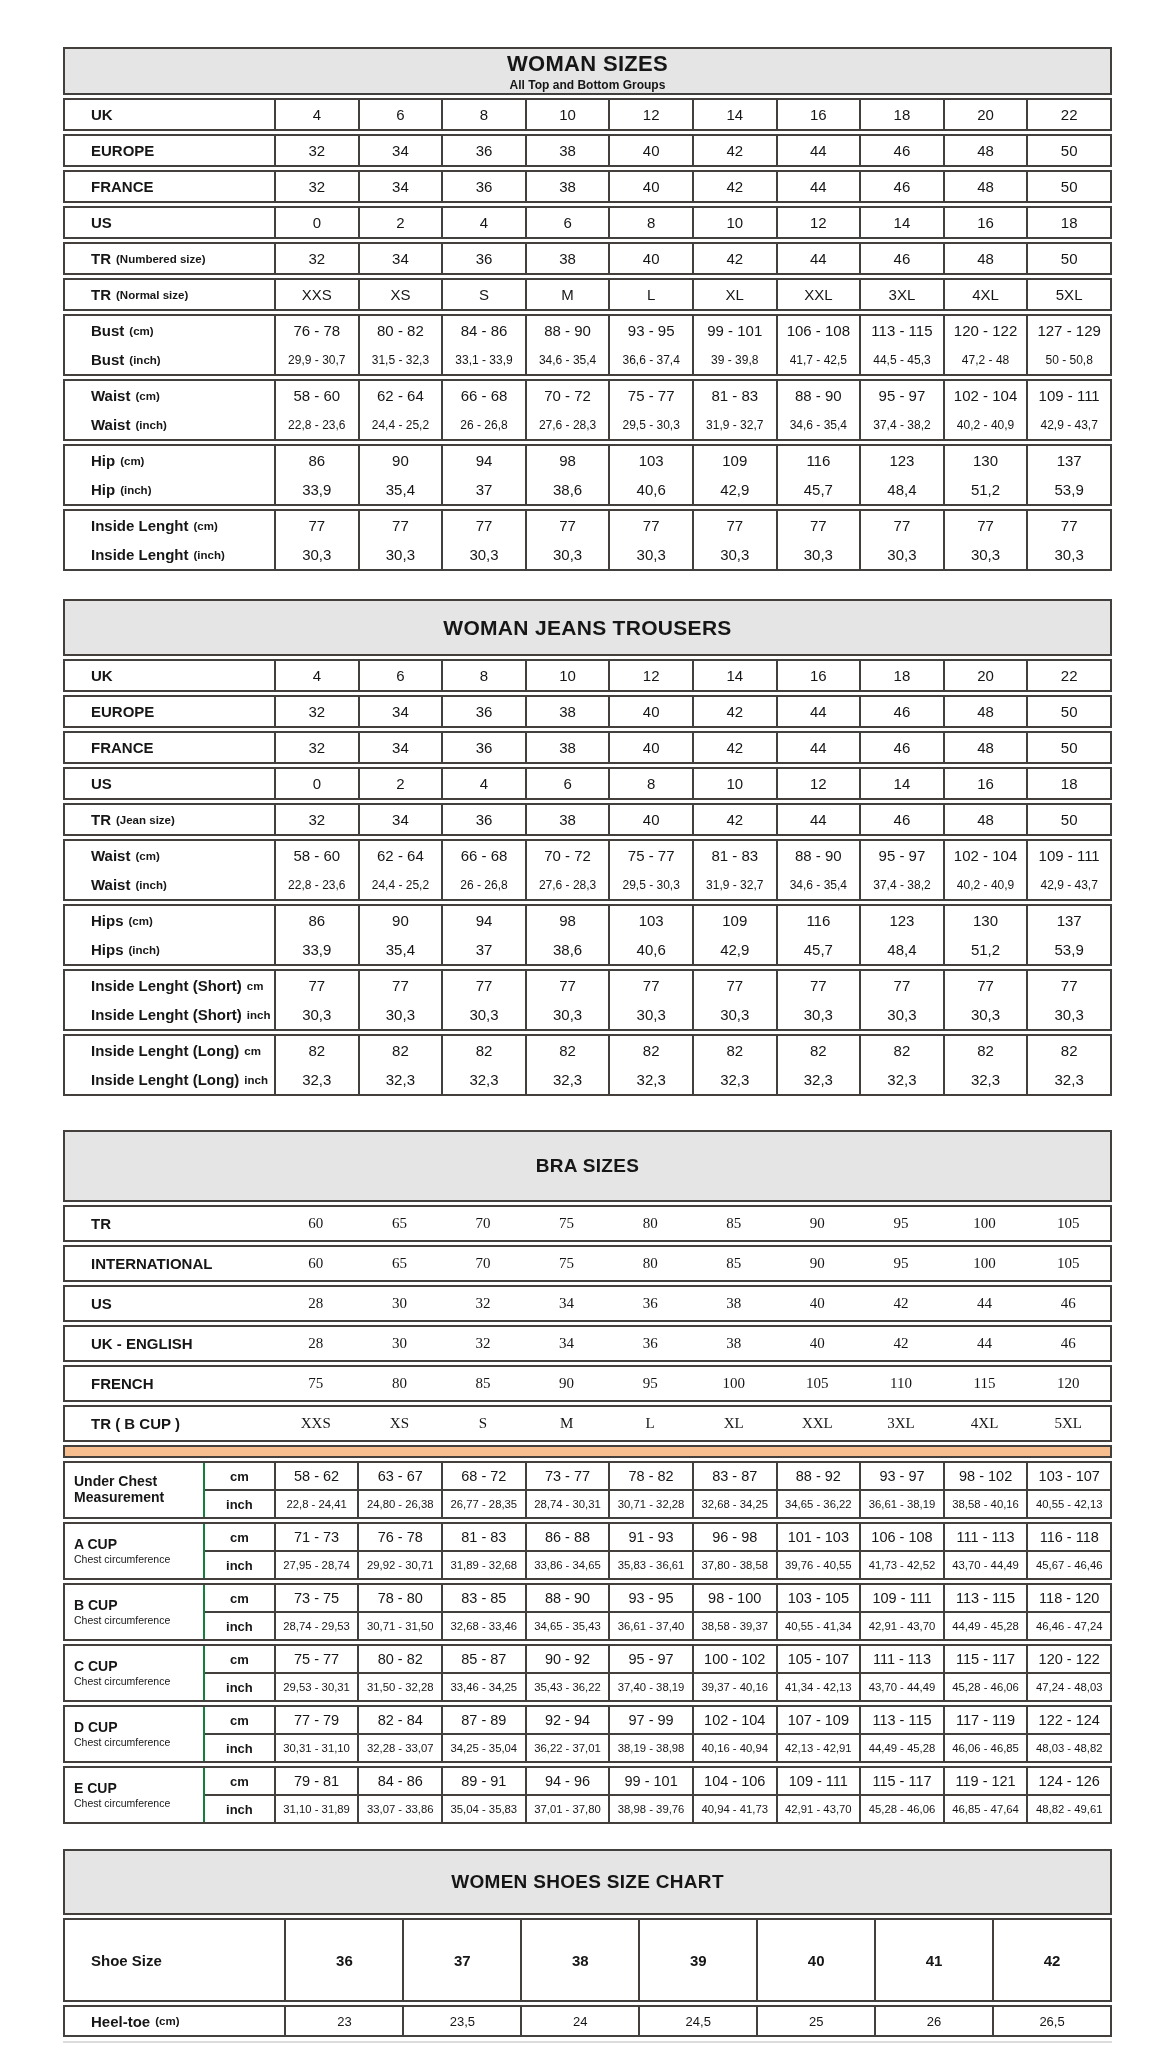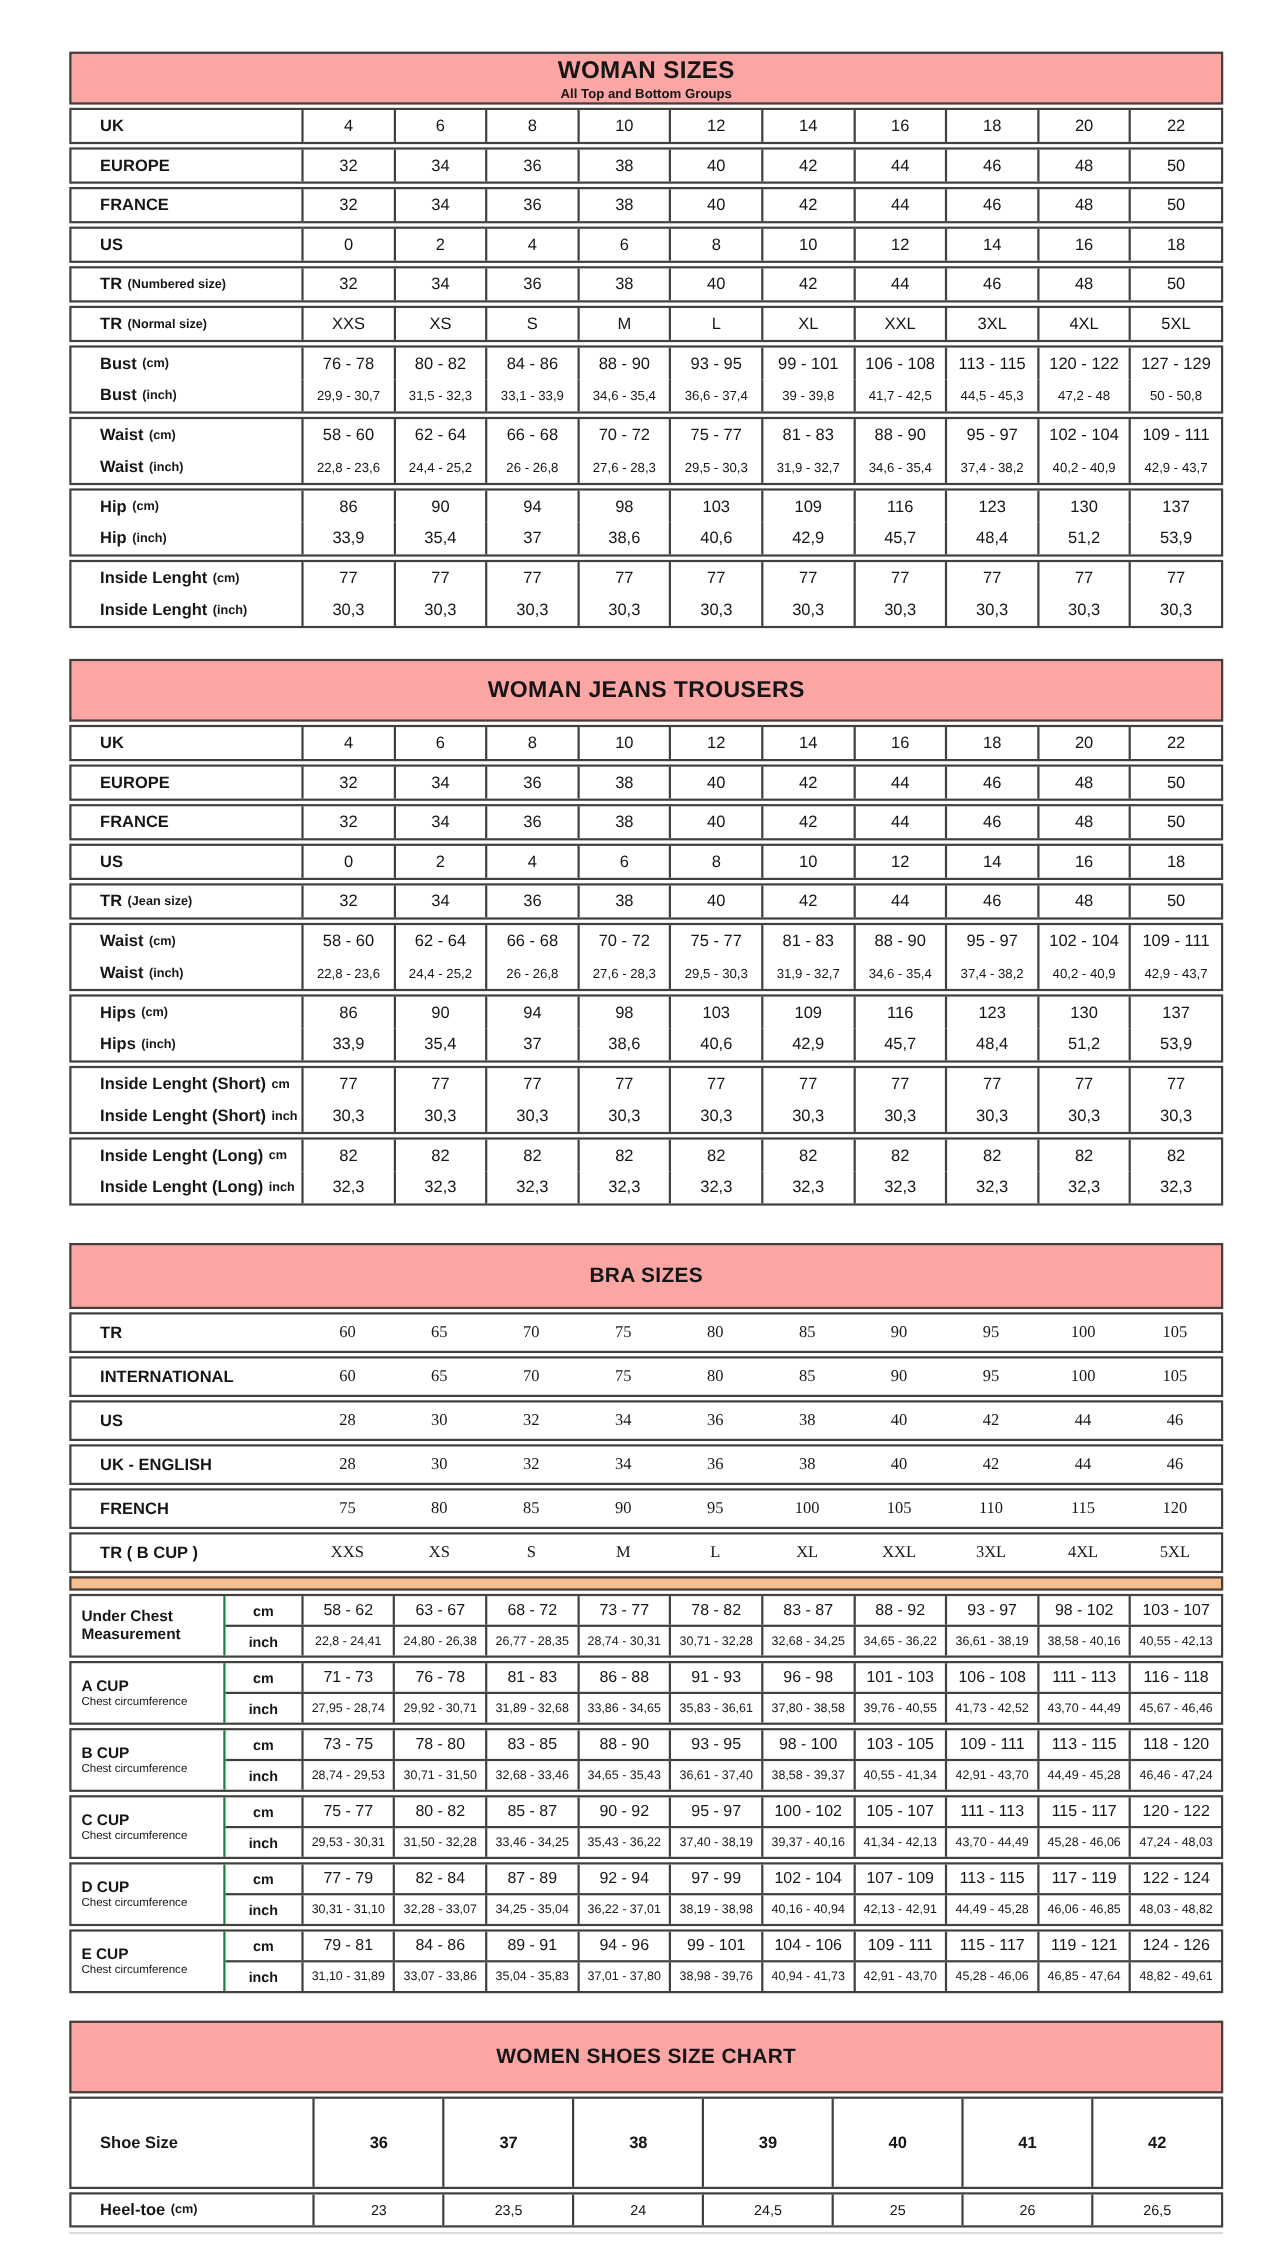--- a/index.html
+++ b/index.html
@@ -2,21 +2,21 @@
 <html><head>
 <meta charset="utf-8">
 <style>
   * { box-sizing: border-box; margin: 0; padding: 0; }
   html,body { width:1164px; height:2048px; background:#ffffff; overflow:hidden;
     font-family:"Liberation Sans", sans-serif; color:#161616; }
   .page { padding: 47px 52px 0 63px; }
 
   
   .sec { width:100%; }
-  .thead { border:2px solid #433f3c; background:#fca5a5; text-align:center;
+  .thead { border:2px solid #433f3c; background:#e5e5e5; text-align:center;
     display:flex; flex-direction:column; justify-content:center; margin-bottom:3px; }
   .ttitle { font-weight:bold; font-size:21px; letter-spacing:.3px; }
   .tsub { font-weight:bold; font-size:12px; margin-top:1px; }
 
   .g { border:2px solid #433f3c; margin-bottom:3px; display:flex; flex-direction:column; background:#fff; }
   .g .row { display:flex; flex:1; min-height:0; }
 
   .lab { width:20%; padding-left:26px; display:flex; align-items:center; gap:5px; }
   .lab-main { font-weight:bold; font-size:15px; white-space:nowrap; }
   .lab-sub { font-weight:bold; font-size:11.5px; white-space:nowrap; }
@@ -31,21 +31,21 @@
   
   .t-main .g.single { height:33px; }
   .t-main .g.pair   { height:62px; }
   .t1 .thead { height:48px; }
   .t1 .ttitle { font-size:22px; }
 
   .sec2 { margin-top:28px; }
   .t2 .thead { height:57px; }
 
   .sec3 { margin-top:34px; }
-  .t3 .thead { height:60px; }
+  .t3 .thead { height:72px; }
   .t3 .ttitle { font-size:19px; }
   .t-bra .g.single { height:37px; }
   .t-bra .cell { font-size:14px; }
 
   .bra-strip { height:13px; border:2px solid #433f3c; background:#f6bd8e; margin-bottom:3px; }
 
   
   .cupg { height:58px; flex-direction:row !important; }
   .cuplab { width:13.4%; border-right:2px solid #15803d; display:flex; flex-direction:column;
     justify-content:center; padding-left:9px; padding-right:4px; }

